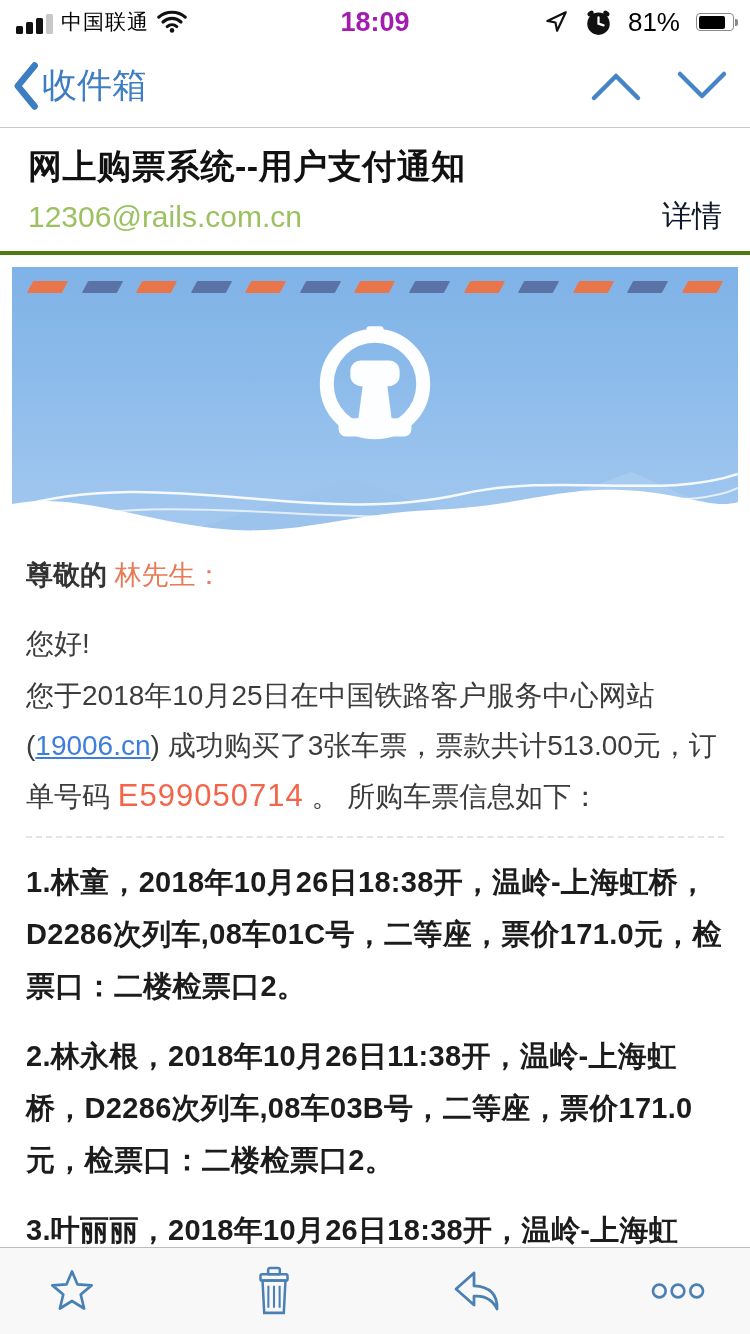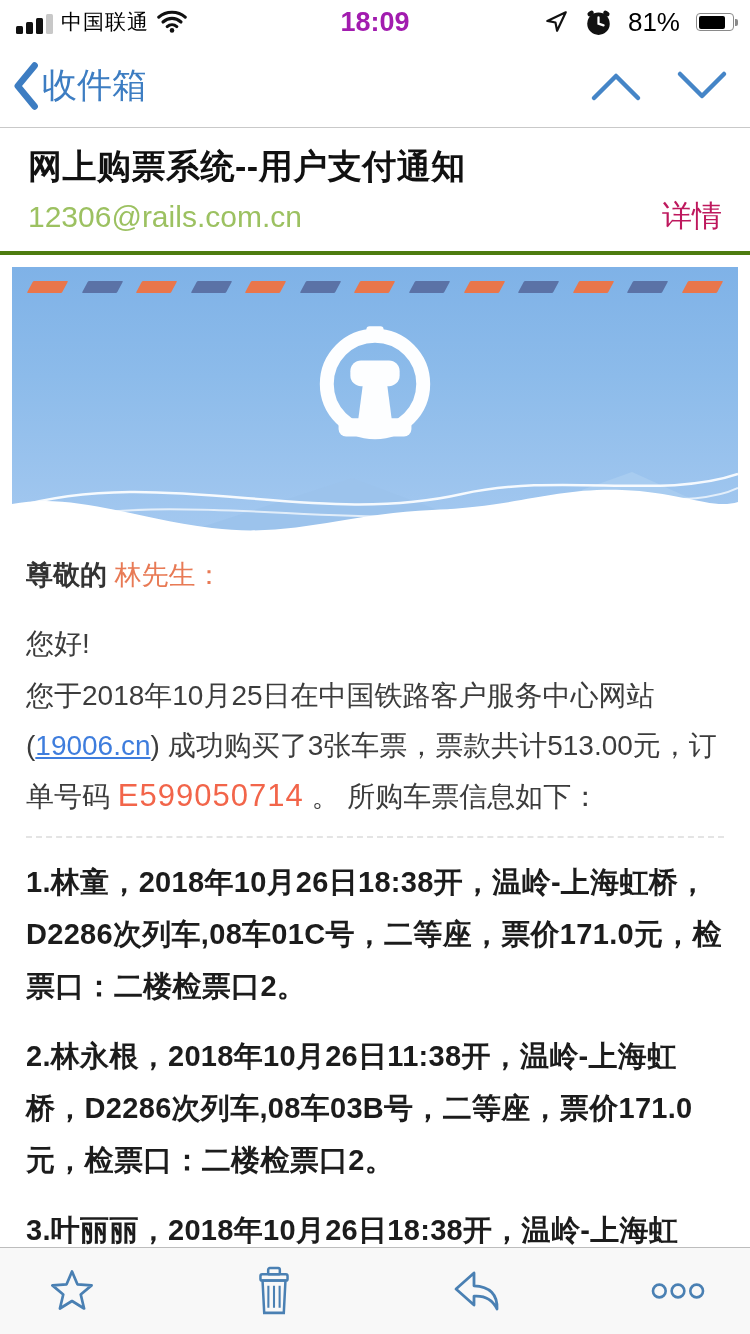--- a/index.html
+++ b/index.html
@@ -25,21 +25,21 @@
   .mailnav { height:84px; display:flex; align-items:center; padding:0 14px 0 10px; border-bottom:1px solid #c9c9c9; background:#fff; }
   .back { display:flex; align-items:center; cursor:pointer; }
   .back-label { font-size:35px; color:#3d7dc2; margin-left:2px; }
   .updown { margin-left:auto; display:flex; gap:34px; align-items:center; padding-right:8px; }
 
   
   .subjectblock { padding:16px 28px 14px; border-bottom:4px solid #4d7c0f; background:#fff; }
   .subject { font-size:34px; font-weight:700; color:#111; letter-spacing:0.5px; }
   .senderrow { display:flex; align-items:center; margin-top:6px; }
   .sender { font-size:30px; color:#9cc161; }
-  .details { margin-left:auto; font-size:30px; color:#be185d; cursor:pointer; }
+  .details { margin-left:auto; font-size:30px; color:#0f172a; cursor:pointer; }
 
   
   .banner { position:relative; margin:12px 12px 0; height:272px;
     background:linear-gradient(180deg,#7fb2e7 0%,#8cbbea 40%,#a5c9f0 100%); overflow:hidden; }
   .dashrow { position:absolute; top:14px; left:18px; right:18px; display:flex; justify-content:space-between; }
   .dashrow span { width:35px; height:12px; transform:skewX(-28deg); border-radius:1px; }
   .dashrow span:nth-child(odd){ background:#e9764b; }
   .dashrow span:nth-child(even){ background:#5b72a6; }
   .logo { position:absolute; top:52px; left:50%; transform:translateX(-50%); }
   .wave { position:absolute; bottom:-1px; left:0; width:100%; height:82px; display:block; }

